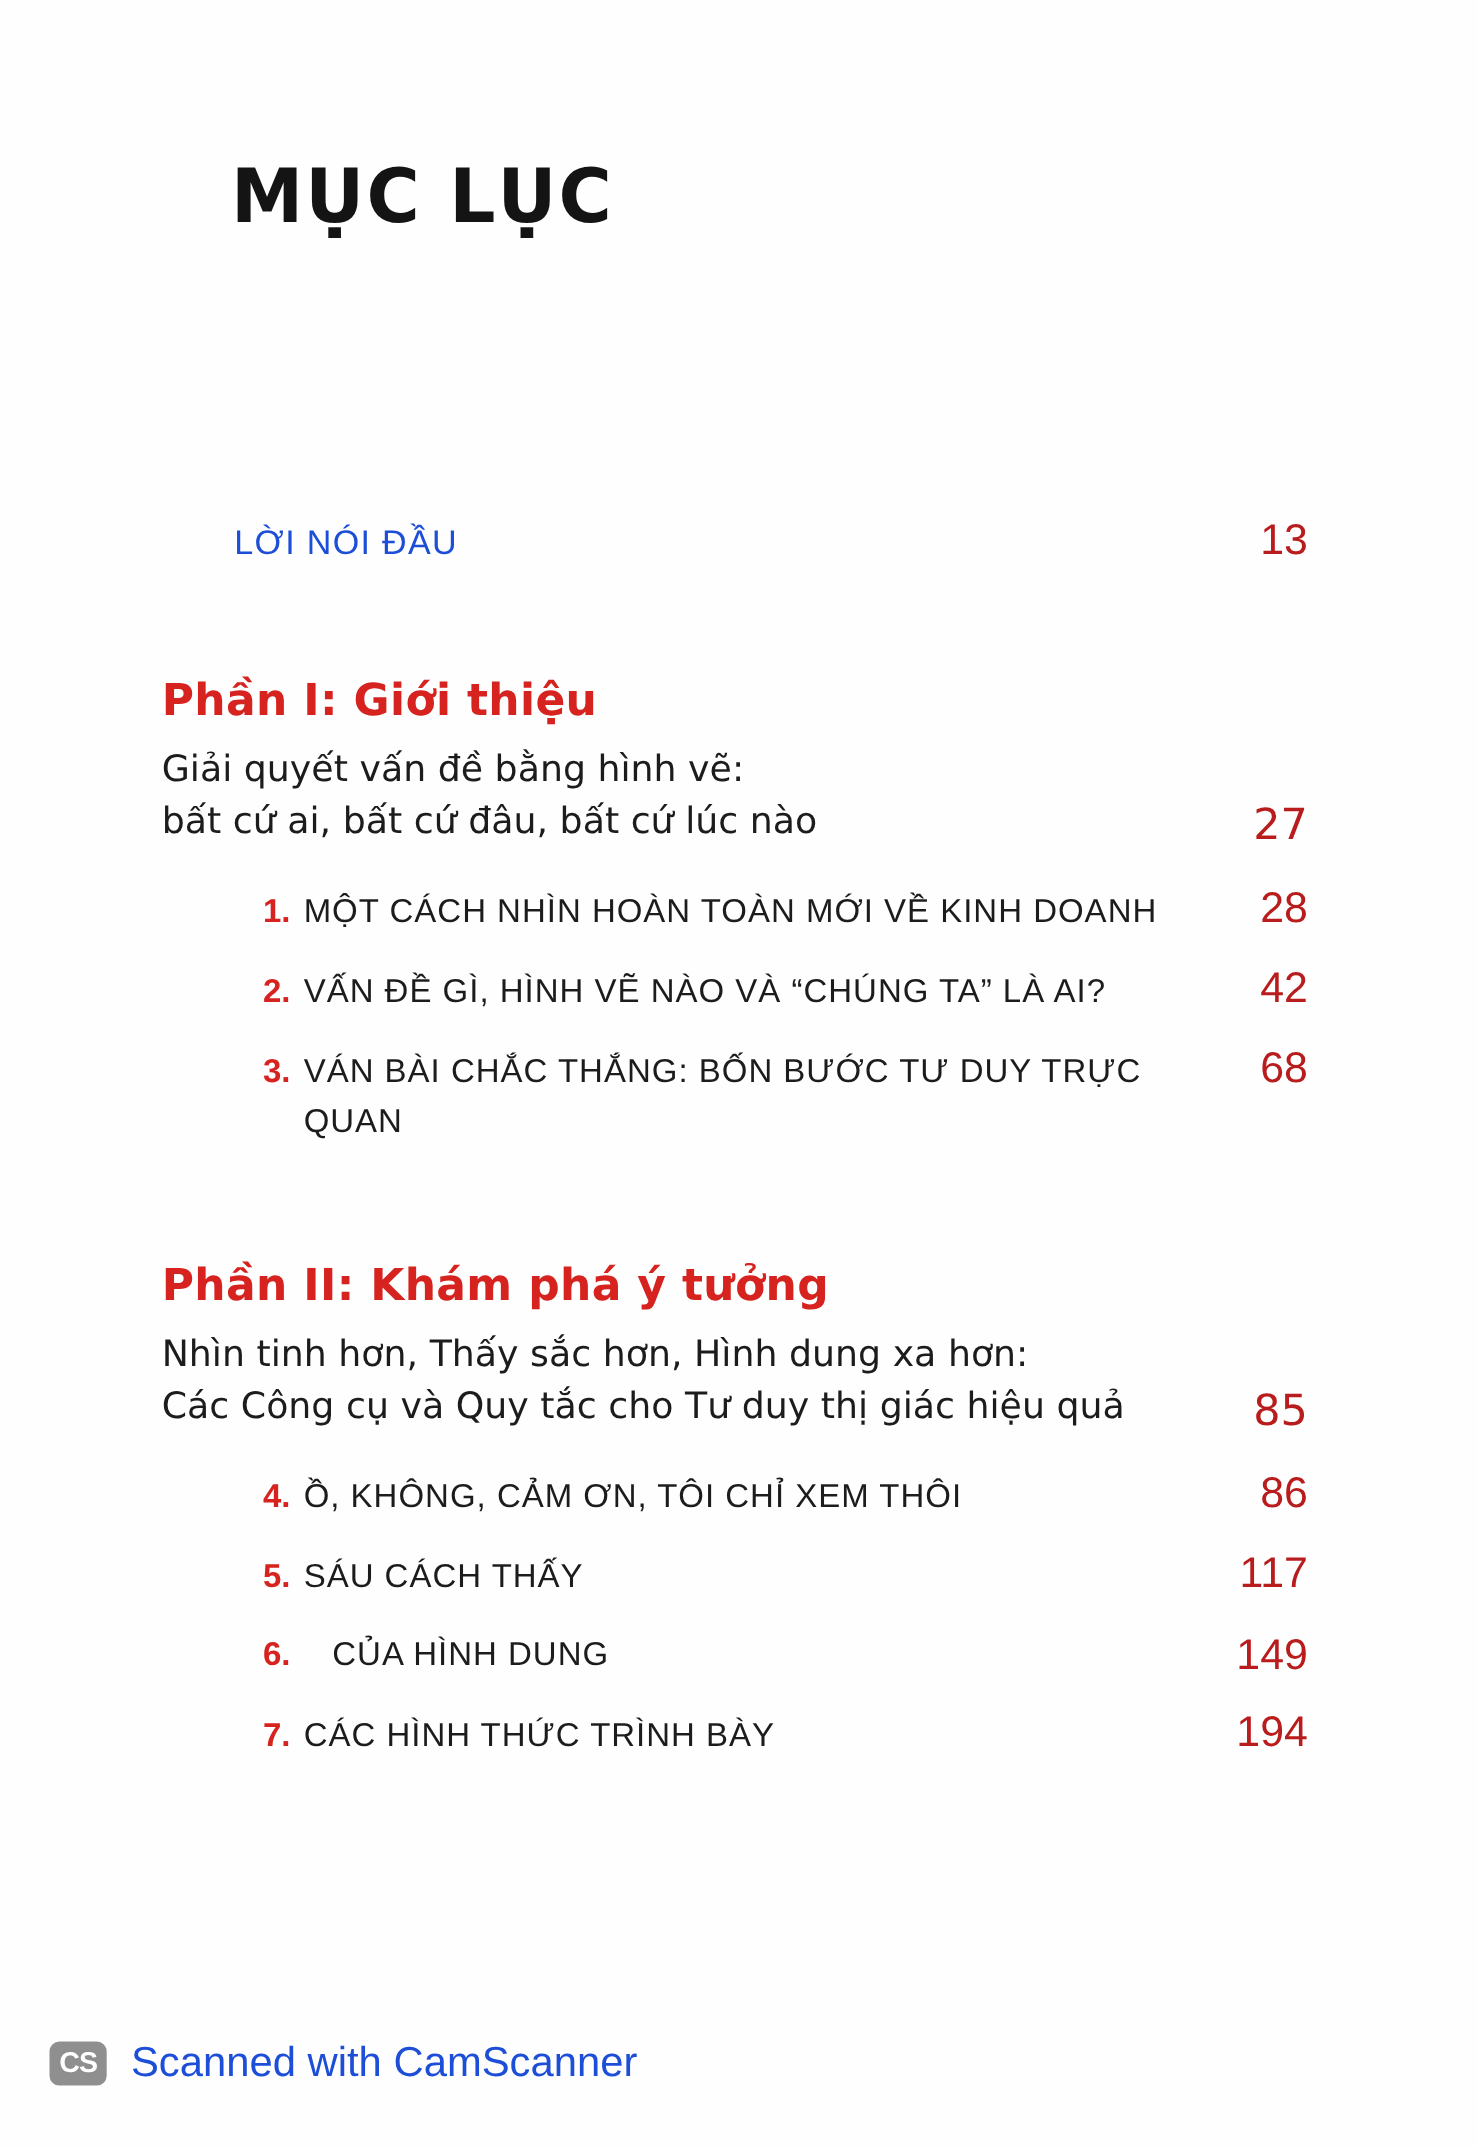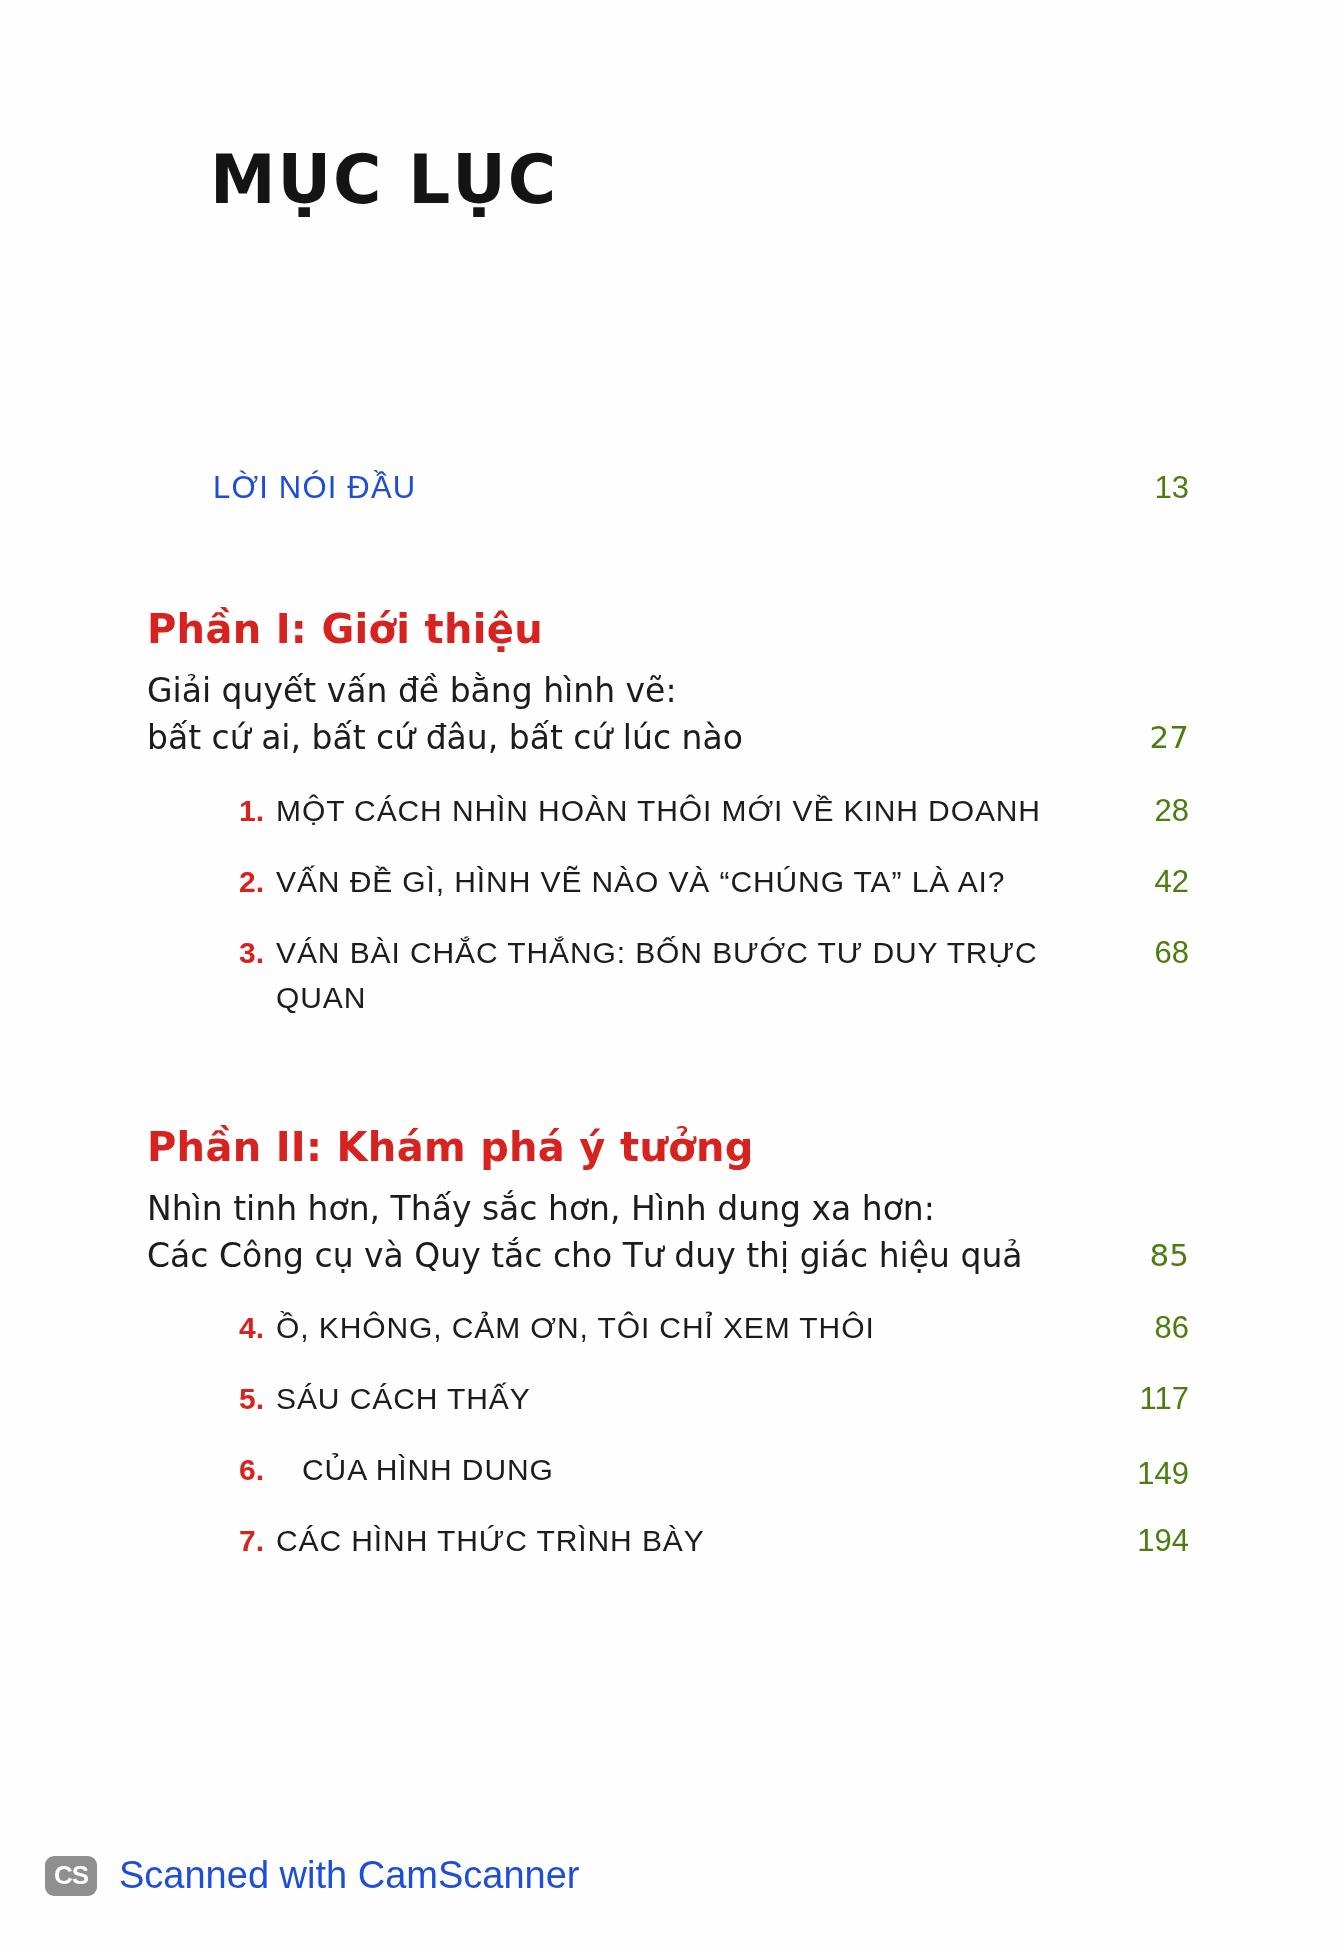--- a/index.html
+++ b/index.html
@@ -53,22 +53,22 @@
   .preface .label {
     font-size: 31px;
     letter-spacing: 1.2px;
     color: #1d4ed8;
     font-family: "Liberation Sans", sans-serif;
   }
   .spacer {
     flex: 1 1 auto;
   }
   .pg {
-    font-size: 31px;
-    color: #4d7c0f;
+    font-size: 39px;
+    color: #b91c1c;
     font-weight: 500;
     min-width: 60px;
     text-align: right;
   }
   .part {
     margin-bottom: 4px;
     margin-left: 24px;
   }
   .part-title {
     padding-left: 123px;
@@ -174,21 +174,21 @@
         <span class="part-sub-row">
           <span>bất cứ ai, bất cứ đâu, bất cứ lúc nào</span>
           <span class="spacer"></span>
           <span class="pg">27</span>
         </span>
       </div>
 
       <div class="chapters">
         <div class="chapter">
           <span class="num">1.</span>
-          <span class="ctext">MỘT CÁCH NHÌN HOÀN THÔI MỚI VỀ KINH DOANH</span>
+          <span class="ctext">MỘT CÁCH NHÌN HOÀN TOÀN MỚI VỀ KINH DOANH</span>
           <span class="spacer"></span>
           <span class="pg">28</span>
         </div>
         <div class="chapter">
           <span class="num">2.</span>
           <span class="ctext">VẤN ĐỀ GÌ, HÌNH VẼ NÀO VÀ “CHÚNG TA” LÀ AI?</span>
           <span class="spacer"></span>
           <span class="pg">42</span>
         </div>
         <div class="chapter">

